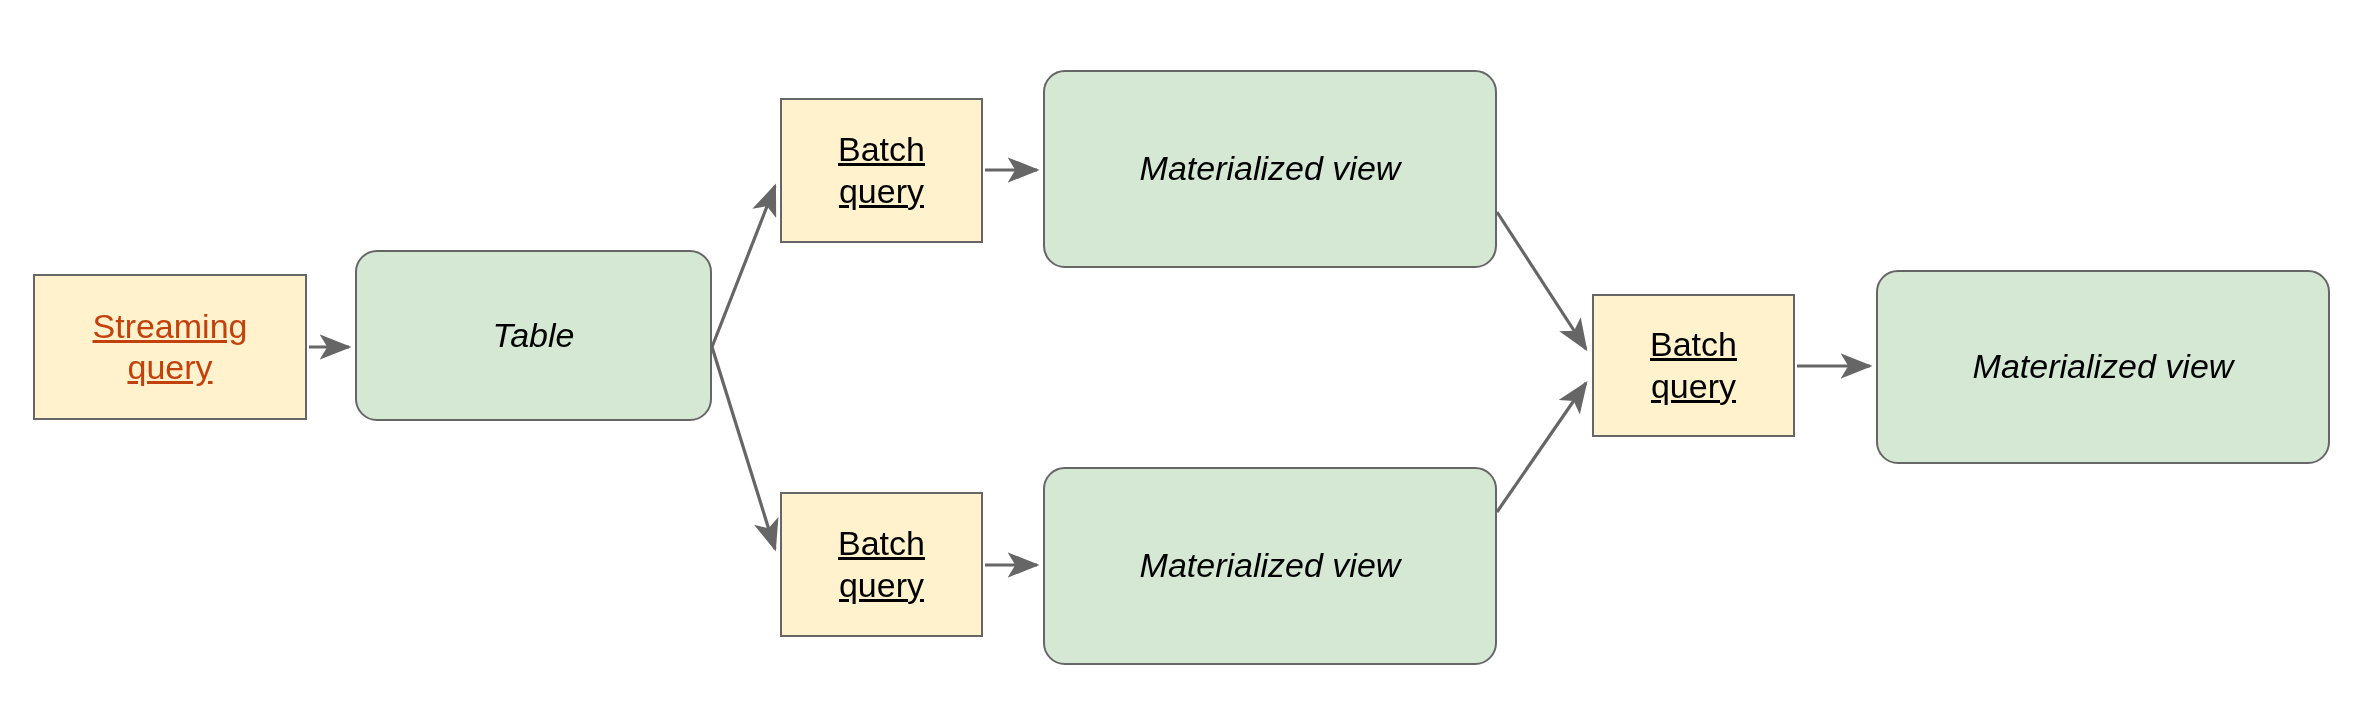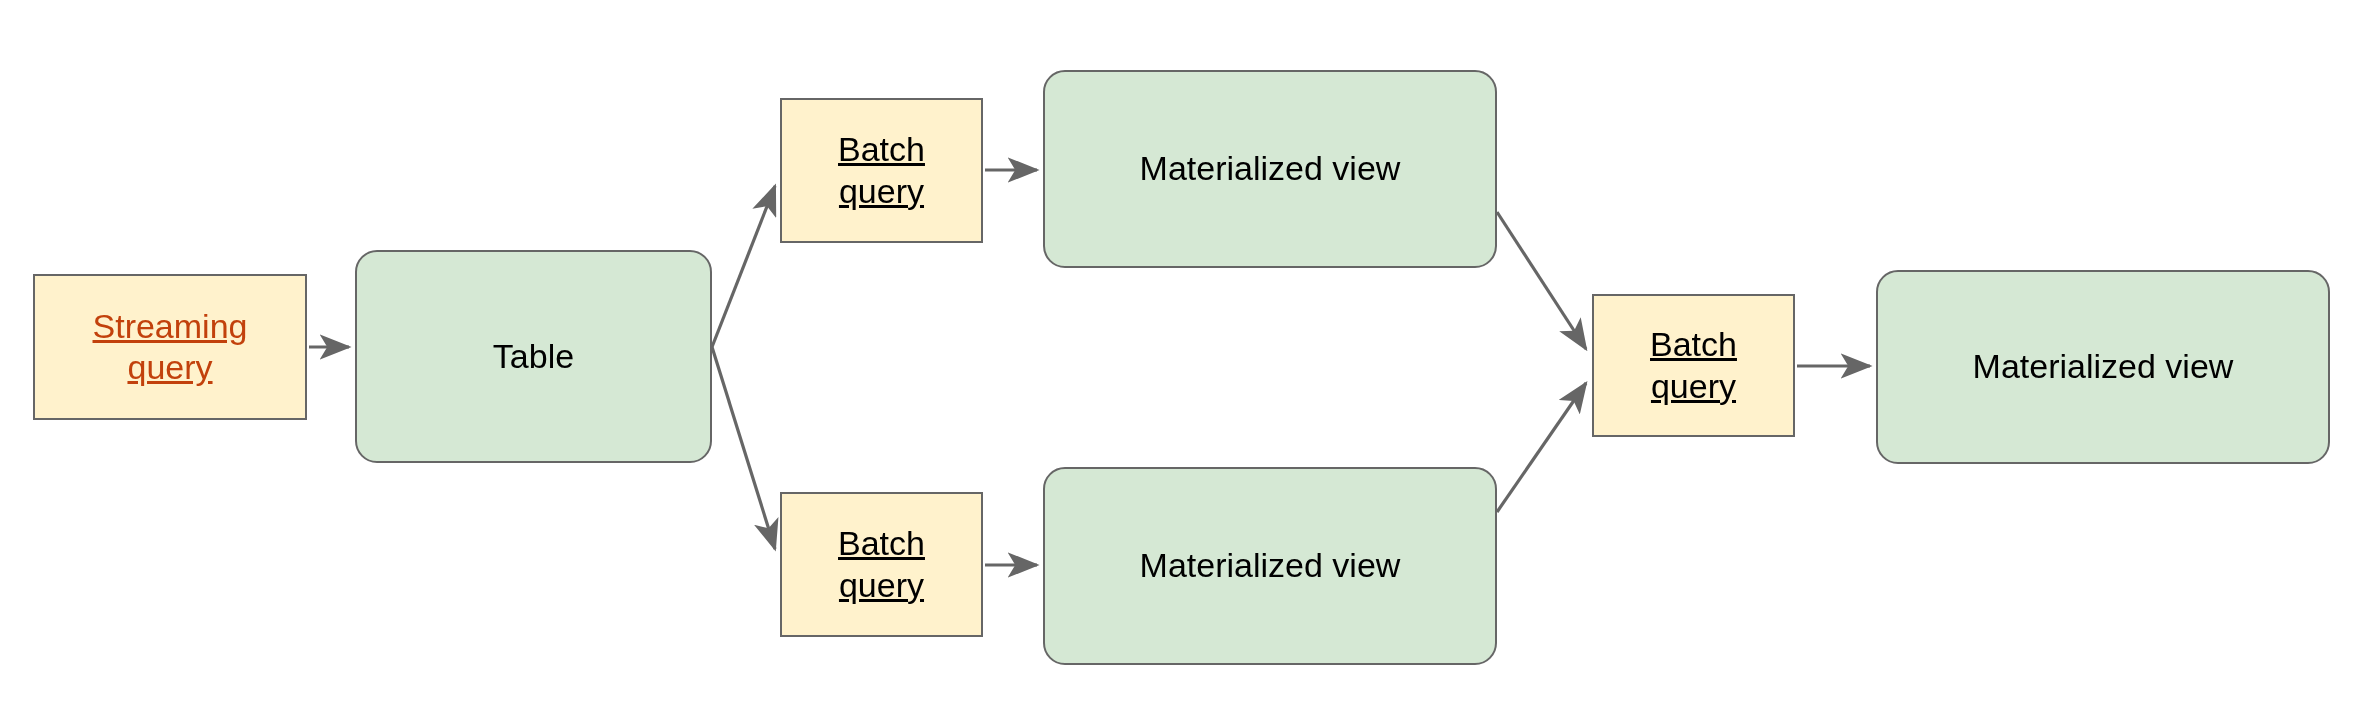--- a/index.html
+++ b/index.html
@@ -40,20 +40,21 @@
   .node.query {
     background: #fff2cc;
     border: 2px solid #666666;
     border-radius: 0px;
     text-decoration: underline;
   }
   .node.store {
     background: #d5e8d4;
     border: 2px solid #666666;
     border-radius: 22px;
+    font-style: italic;
   }
   .node-label {
     display: block;
     white-space: pre-line;
   }
 </style>
 </head>
 <body>
 
 <div id="canvas" style="width: 2370px; height: 720px; background: rgb(255, 255, 255);">
@@ -80,21 +81,21 @@
     <line class="edge" x1="1497" y1="512" x2="1586" y2="383" stroke="#666666" stroke-width="3.2" marker-end="url(#arrowhead)"></line>
 
     <line class="edge" x1="1797" y1="366" x2="1870" y2="366" stroke="#666666" stroke-width="3.2" marker-end="url(#arrowhead)"></line>
   </svg>
 
   <div class="node query" style="left: 33px; top: 274px; width: 274px; height: 146px; background: rgb(255, 242, 204); border-color: rgb(102, 102, 102); color: #c2410c;">
     <span class="node-label">Streaming
 query</span>
   </div>
 
-  <div class="node store" style="left: 355px; top: 250px; width: 357px; height: 213px; background: rgb(213, 232, 212); border-color: rgb(102, 102, 102); color: rgb(0, 0, 0);">
+  <div class="node store" style="left: 355px; top: 250px; width: 357px; height: 171px; background: rgb(213, 232, 212); border-color: rgb(102, 102, 102); color: rgb(0, 0, 0);">
     <span class="node-label">Table</span>
   </div>
 
   <div class="node query" style="left: 780px; top: 98px; width: 203px; height: 145px; background: rgb(255, 242, 204); border-color: rgb(102, 102, 102); color: rgb(0, 0, 0);">
     <span class="node-label">Batch
 query</span>
   </div>
 
   <div class="node store" style="left: 1043px; top: 70px; width: 454px; height: 198px; background: rgb(213, 232, 212); border-color: rgb(102, 102, 102); color: rgb(0, 0, 0);">
     <span class="node-label">Materialized view</span>

